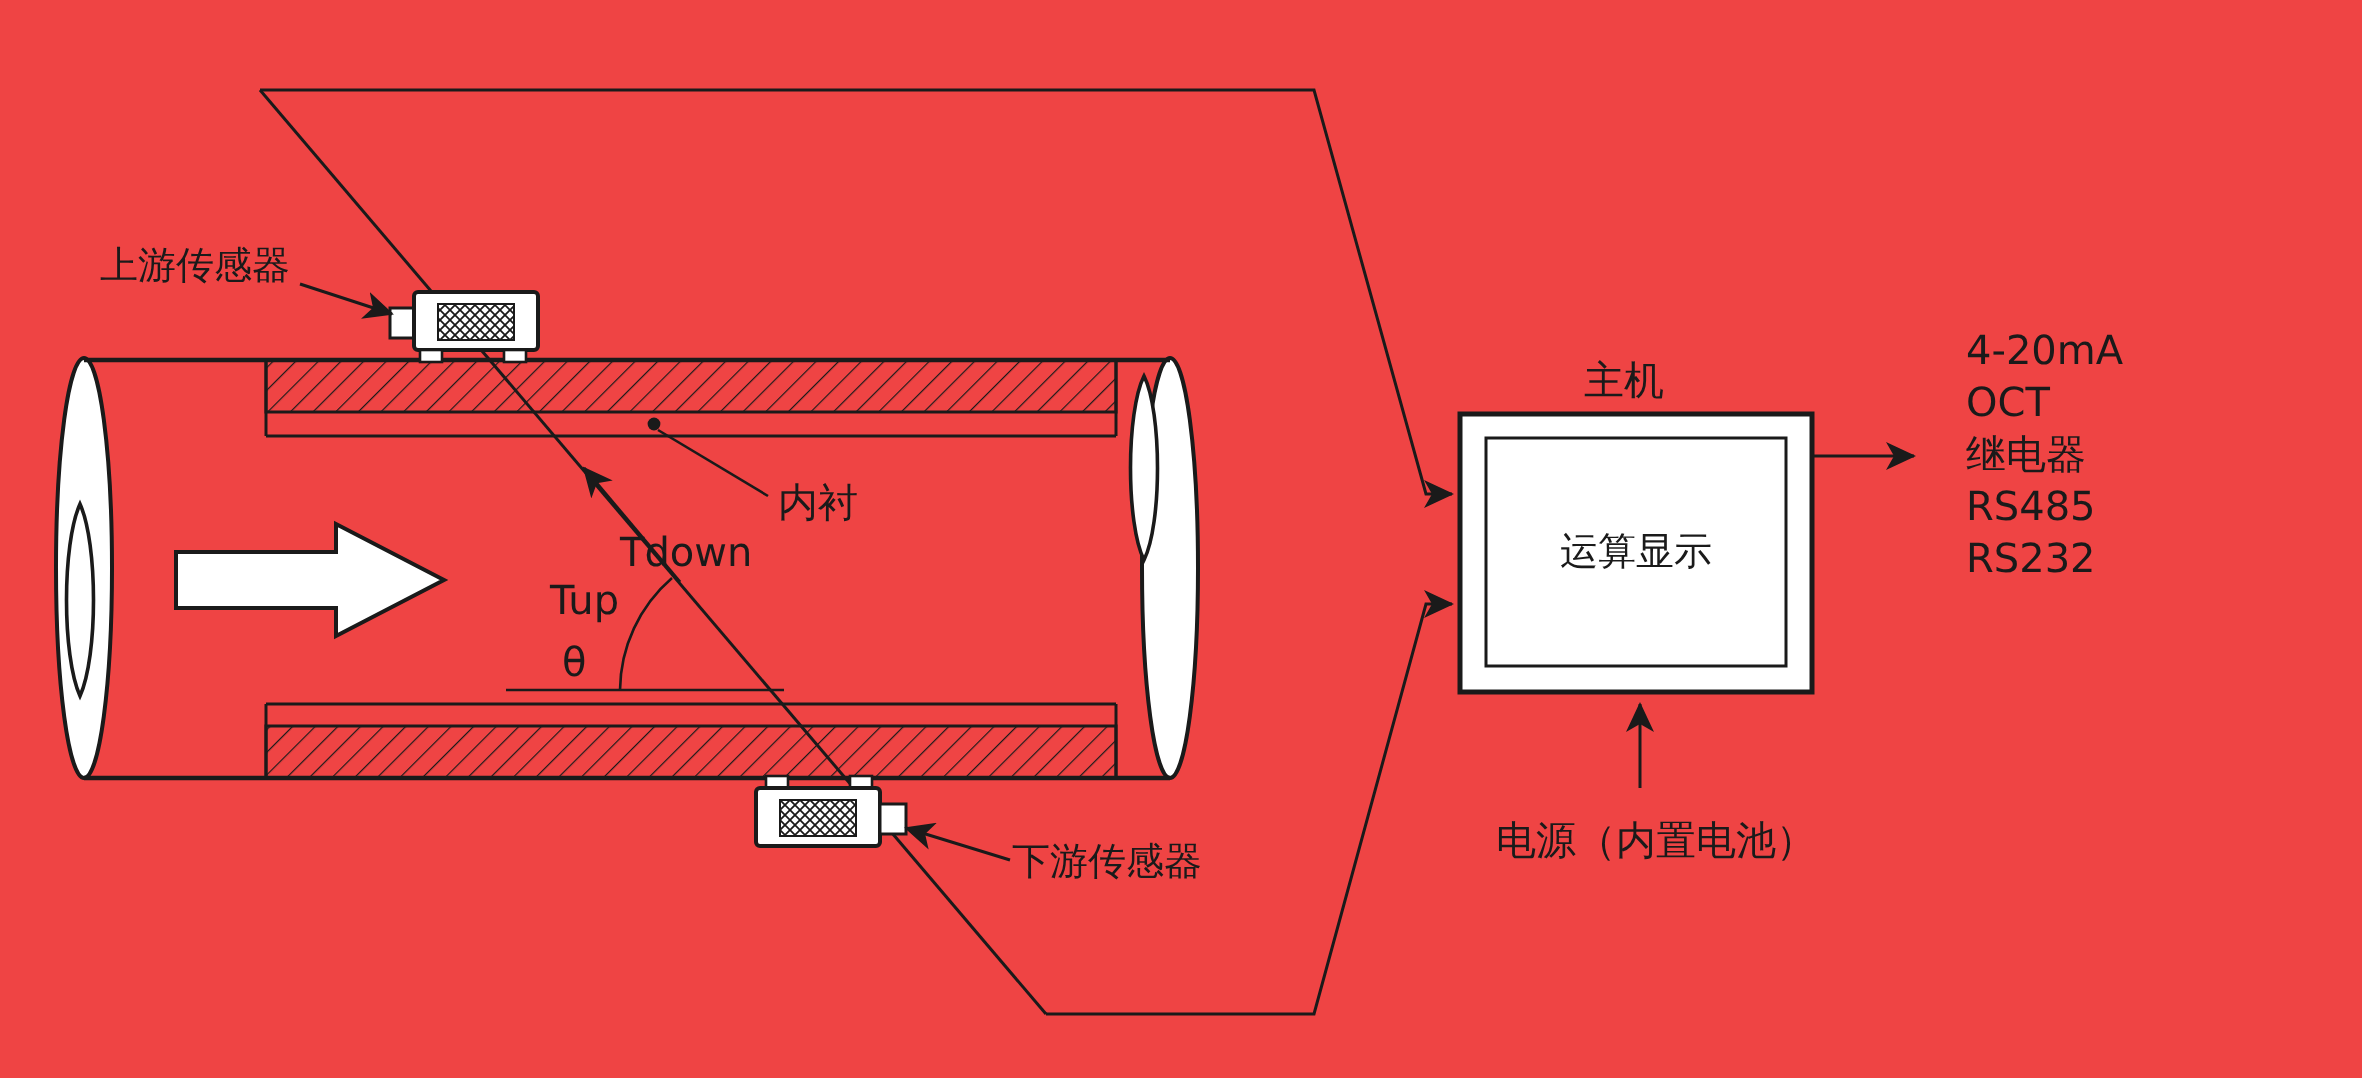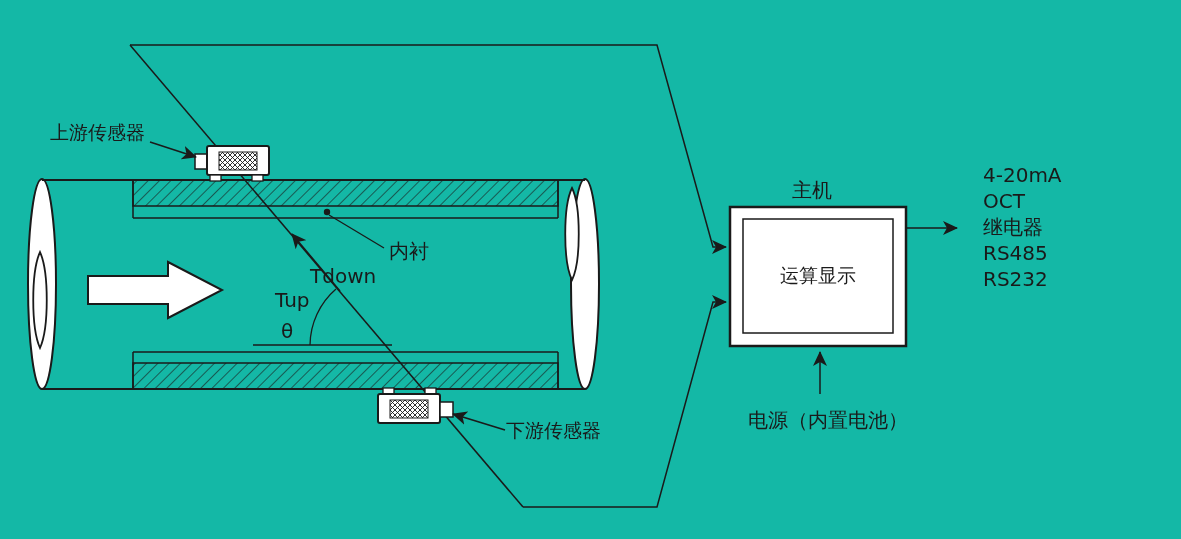--- a/index.html
+++ b/index.html
@@ -1,20 +1,20 @@
 <!DOCTYPE html>
 <html><head>
 <meta charset="utf-8">
 <style>
   html, body { margin: 0; padding: 0; background: #ffffff; }
   .canvas {
     position: relative;
     width: 1181px;
     height: 539px;
-    background: #14b8a6;
+    background: #ef4444;
     overflow: hidden;
   }
   svg text {
     font-family: "DejaVu Sans", "Liberation Sans", sans-serif;
     font-size: 20px;
     fill: #1a1a1a;
   }
   svg text.small { font-size: 19px; }
 </style>
 </head>

